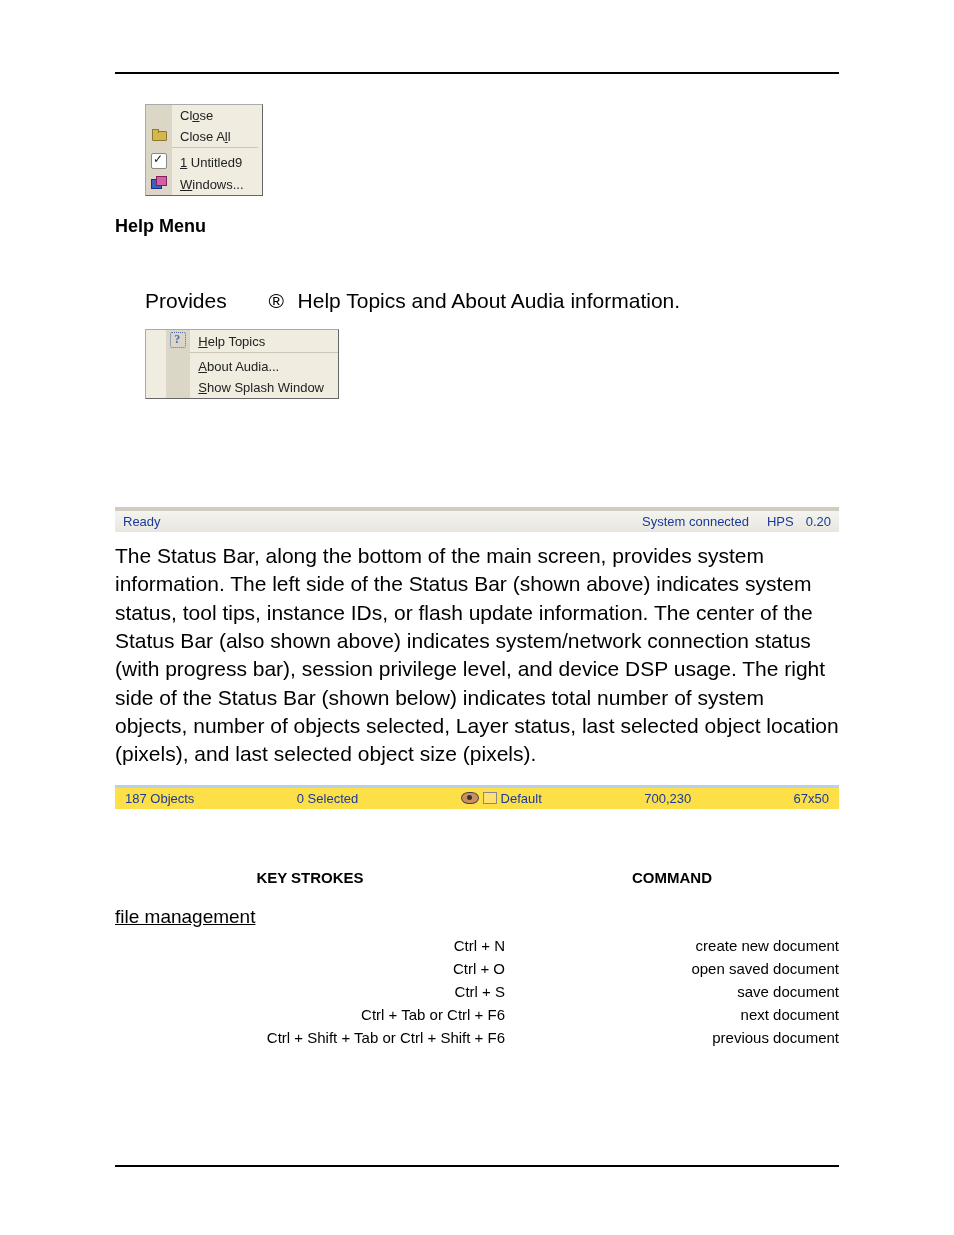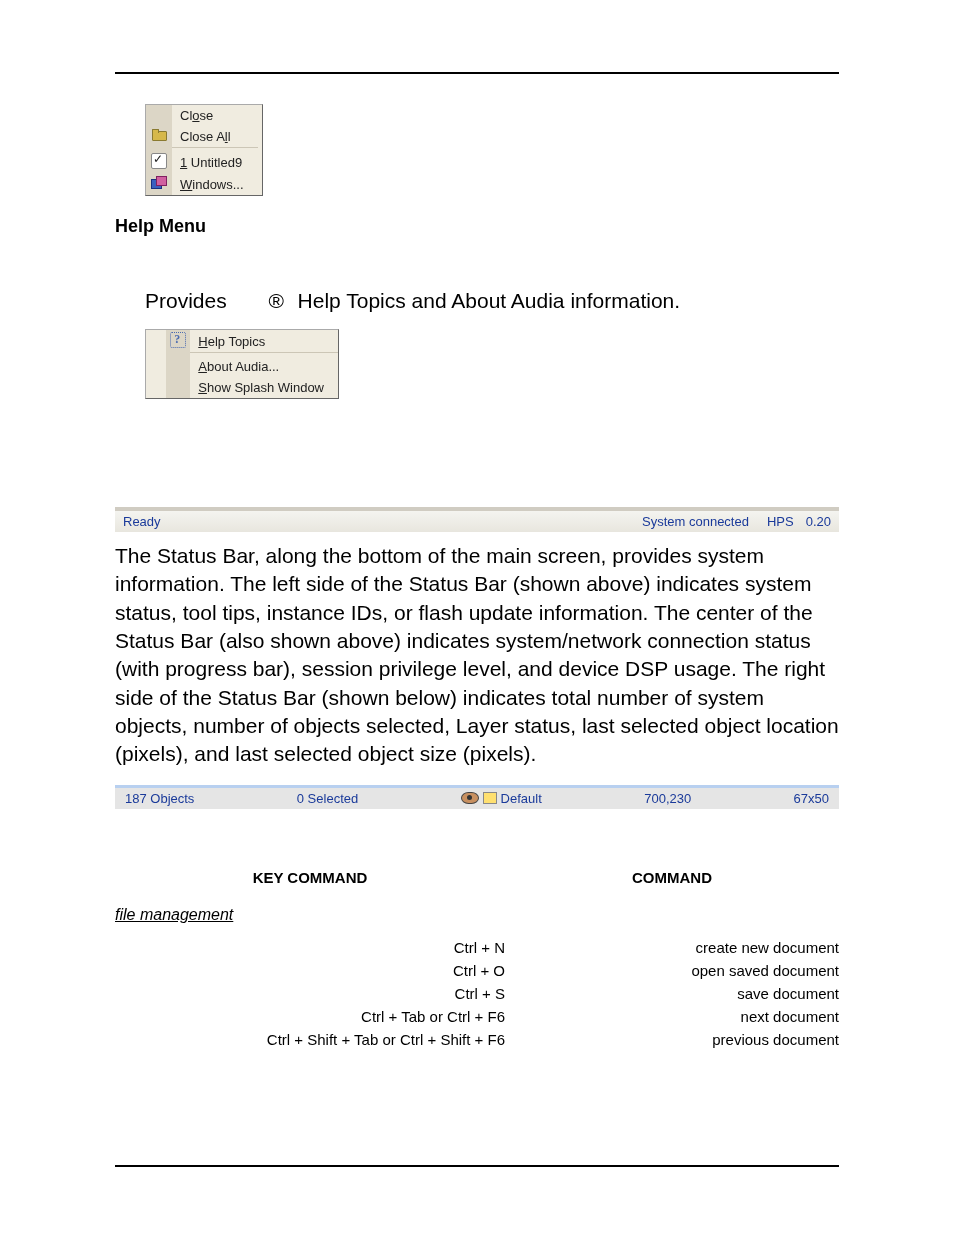--- a/index.html
+++ b/index.html
@@ -119,37 +119,37 @@
     display:flex;align-items:center;
     font-family: Tahoma, Arial, sans-serif;font-size:13px;color:#1a3a9a;
     background:linear-gradient(#f4f4f0,#e8e6de);
     border-top:4px solid #d0ccc2;
     padding:3px 8px;margin:8px 0 10px 0;
   }
   .statusbar .pushright{margin-left:auto;}
   .statusbar2 {
     display:flex;align-items:center;justify-content:space-between;
     font-family: Tahoma, Arial, sans-serif;font-size:13px;color:#1a3a9a;
-    background:#e5e5e5;border-top:3px solid #b8d0f0;
+    background:#fde047;border-top:3px solid #b8d0f0;
     padding:3px 10px;margin:16px 0 60px 0;
   }
   .statusbar2 .layercell{display:flex;align-items:center;gap:4px;}
   .eye-icon{display:inline-block;width:16px;height:10px;border:1px solid #444;border-radius:50%/60%;position:relative;background:#c89060;}
   .eye-icon::after{content:"";position:absolute;left:5px;top:2px;width:5px;height:5px;border-radius:50%;background:#333;}
   .layer-swatch{display:inline-block;width:12px;height:10px;border:1px solid #888;background:#ffe070;}
 
   .tbl-header {
     display:flex;margin-top:30px;margin-bottom:20px;
     font-weight:bold;font-size:15px;
   }
   .tbl-header .c1{flex:0 0 390px;text-align:center;}
   .tbl-header .c2{flex:1;text-align:center;}
 
   .section-sub {
-    font-style:italic;text-decoration:underline;font-size:16px;margin:20px 0 12px 0;
+    text-decoration:underline;font-size:19px;margin:20px 0 6px 0;
   }
   .shortcuts{font-size:15px;}
   .shortcuts .row{display:flex;padding:3px 0;}
   .shortcuts .c1{flex:0 0 390px;text-align:right;}
   .shortcuts .c2{flex:1;text-align:right;}
 </style>
 </head>
 <body>
 
 <div class="page">
@@ -246,21 +246,21 @@
     <span class="layercell">
       <span class="eye-icon"></span>
       <span class="layer-swatch"></span>
       <span>Default</span>
     </span>
     <span>700,230</span>
     <span>67x50</span>
   </div>
 
   <div class="tbl-header">
-    <div class="c1">KEY COMMAND</div>
+    <div class="c1">KEY STROKES</div>
     <div class="c2">COMMAND</div>
   </div>
 
   <div class="section-sub">file management</div>
 
   <div class="shortcuts">
     <div class="row">
       <div class="c1">Ctrl + N</div>
       <div class="c2">create new document</div>
     </div>

